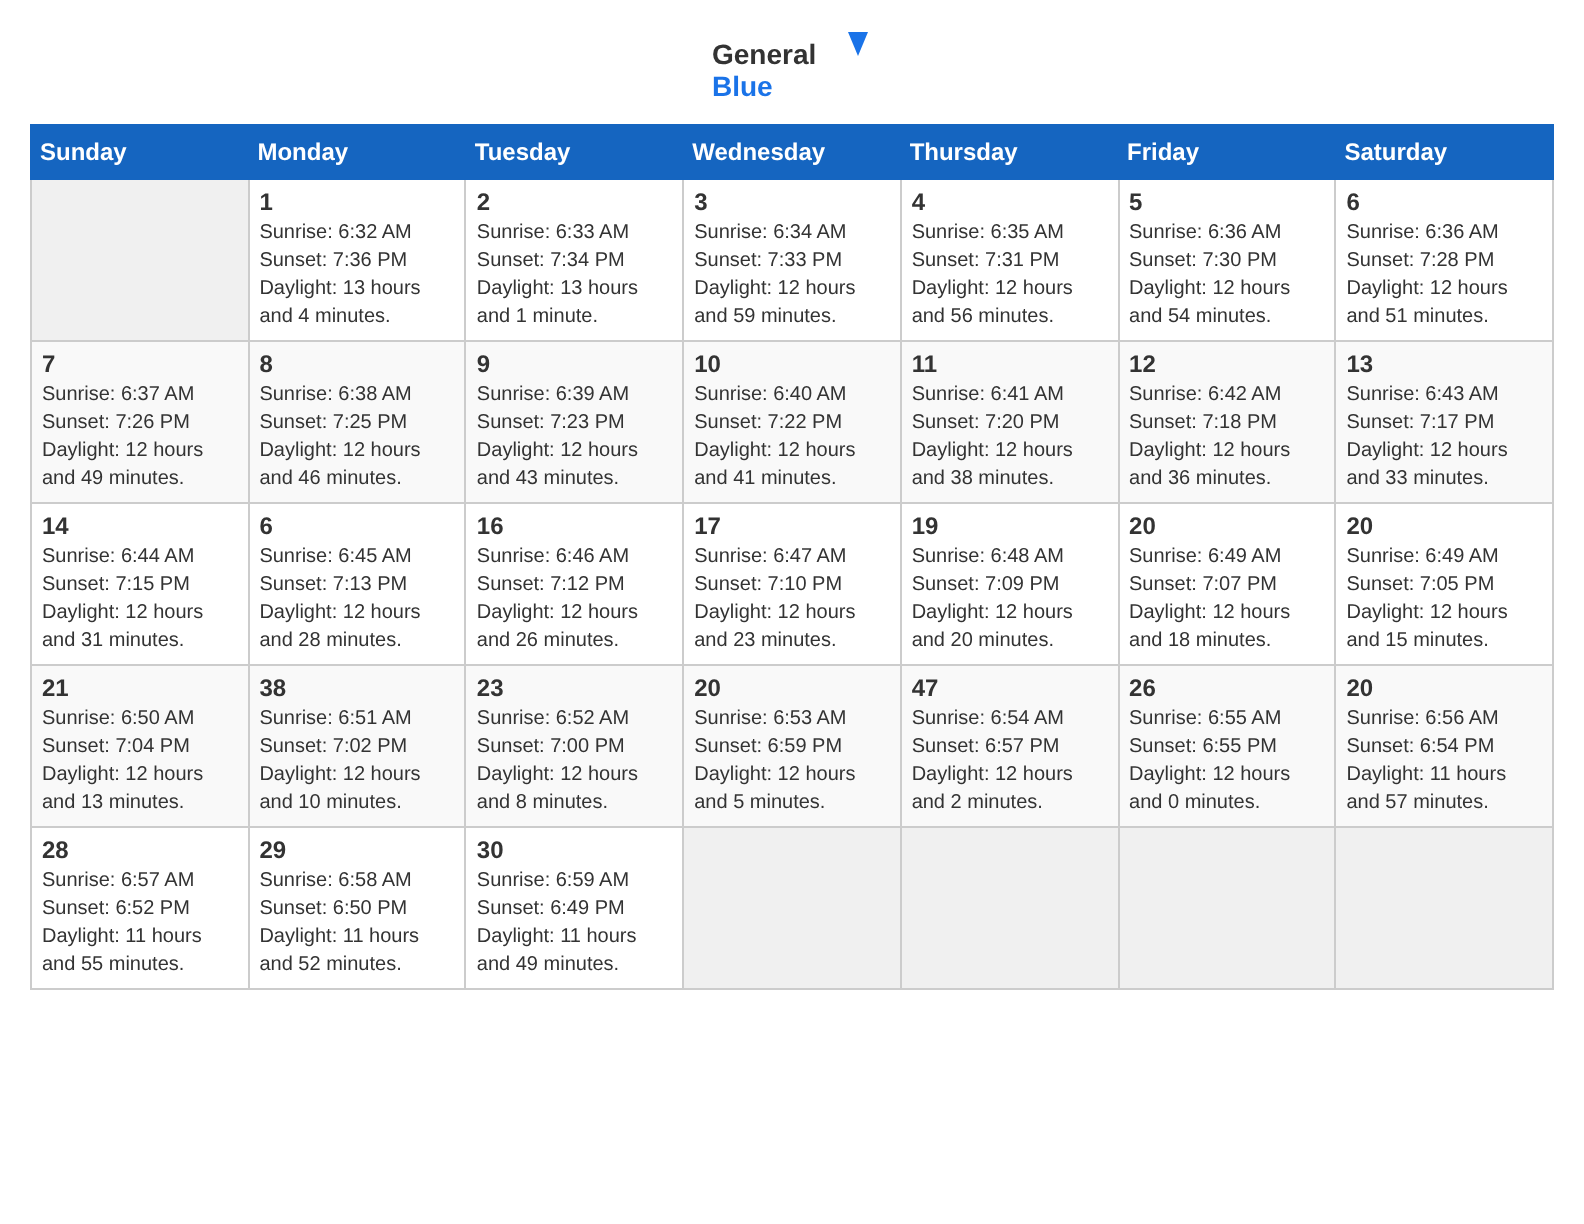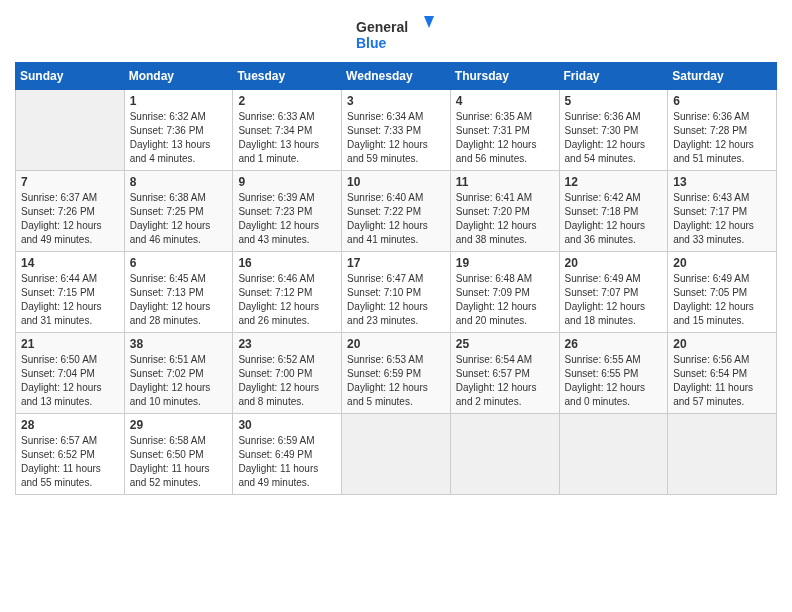--- a/index.html
+++ b/index.html
@@ -200,21 +200,21 @@
         </td>
         <td>
           <div class="day-num">23</div>
           <div class="day-detail">Sunrise: 6:52 AM<br>Sunset: 7:00 PM<br>Daylight: 12 hours and 8 minutes.</div>
         </td>
         <td>
           <div class="day-num">20</div>
           <div class="day-detail">Sunrise: 6:53 AM<br>Sunset: 6:59 PM<br>Daylight: 12 hours and 5 minutes.</div>
         </td>
         <td>
-          <div class="day-num">25</div>
+          <div class="day-num">47</div>
           <div class="day-detail">Sunrise: 6:54 AM<br>Sunset: 6:57 PM<br>Daylight: 12 hours and 2 minutes.</div>
         </td>
         <td>
           <div class="day-num">26</div>
           <div class="day-detail">Sunrise: 6:55 AM<br>Sunset: 6:55 PM<br>Daylight: 12 hours and 0 minutes.</div>
         </td>
         <td>
           <div class="day-num">20</div>
           <div class="day-detail">Sunrise: 6:56 AM<br>Sunset: 6:54 PM<br>Daylight: 11 hours and 57 minutes.</div>
         </td>

